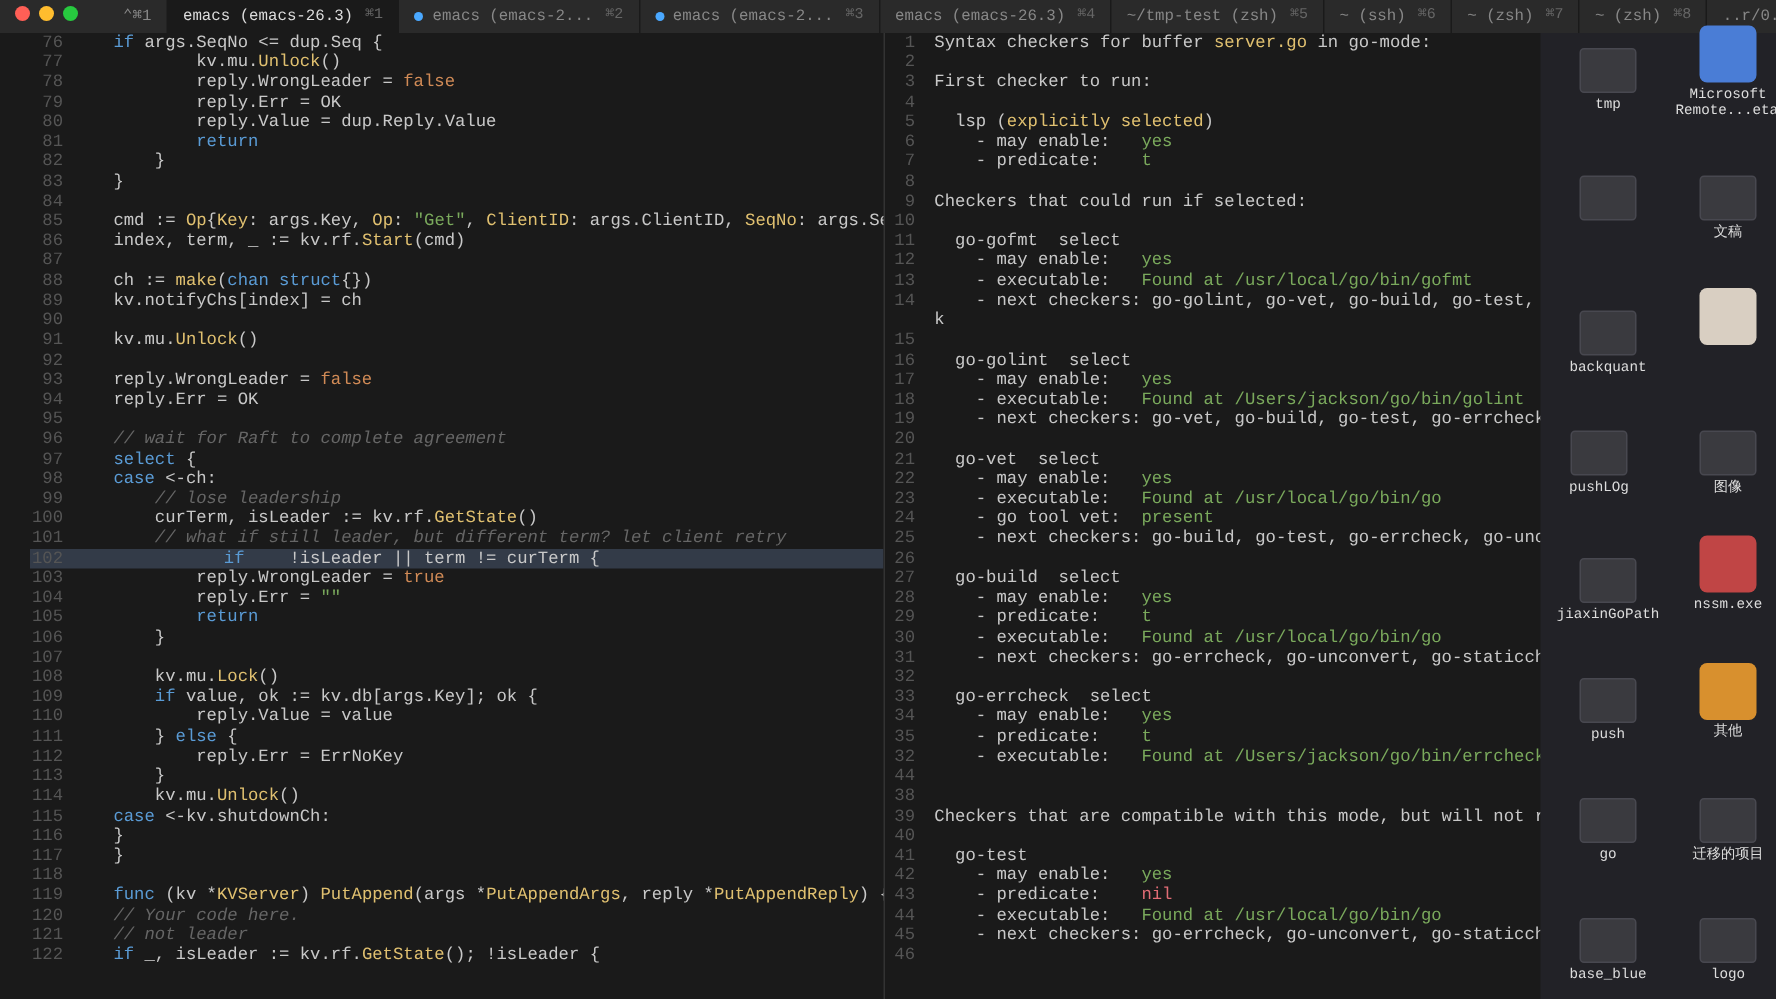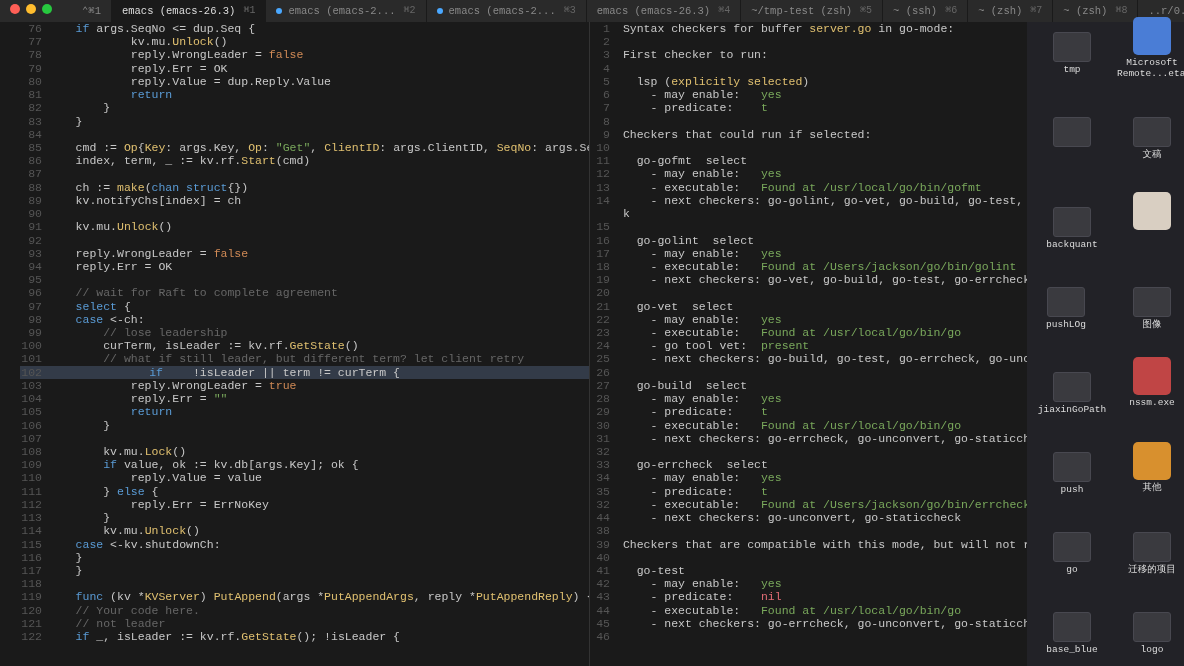--- a/index.html
+++ b/index.html
@@ -20,21 +20,21 @@
 .code-line { display:flex; white-space:pre; }
 .ln { width:28px; text-align:right; color:#555; padding-right:6px; flex-shrink:0;}
 .pane-right .ln { width:26px; color:#555; }
 .hl-line { background:#333b48;gap:23px; }
 .c { color:#c8c8c8; }
 .kw { color:#5a9bd5; }
 .fn { color:#e0c070; }
 .str { color:#7aa95c; }
 .type { color:#e0c070; }
 .bool { color:#d08a56; }
-.comment { color:#666; }
+.comment { color:#666; font-style:italic;}
 .ok { color:#7aa95c; }
 .nil { color:#e06c75; }
 .path { color:#7aa95c; }
 .desktop-item { position:absolute; width:70px; text-align:center; color:#ddd; font-size:9.5px; }
 .folder-ico { width:38px; height:30px; background:#3a3a3f; margin:0 auto 3px auto; border-radius:3px; border:1px solid #484850;}
 .app-ico { width:38px; height:38px; margin:0 auto 3px auto; border-radius:5px; }
 </style>
 </head>
 <body>
 
@@ -168,21 +168,21 @@
       <div class="code-line"><span class="ln">27</span><span> </span><span class="c">  go-build  select</span></div>
       <div class="code-line"><span class="ln">28</span><span> </span><span class="c">    - may enable:   </span><span class="ok">yes</span></div>
       <div class="code-line"><span class="ln">29</span><span> </span><span class="c">    - predicate:    </span><span class="ok">t</span></div>
       <div class="code-line"><span class="ln">30</span><span> </span><span class="c">    - executable:   </span><span class="path">Found at /usr/local/go/bin/go</span></div>
       <div class="code-line"><span class="ln">31</span><span> </span><span class="c">    - next checkers: go-errcheck, go-unconvert, go-staticcheck</span></div>
       <div class="code-line"><span class="ln">32</span><span> </span><span class="c"></span></div>
       <div class="code-line"><span class="ln">33</span><span> </span><span class="c">  go-errcheck  select</span></div>
       <div class="code-line"><span class="ln">34</span><span> </span><span class="c">    - may enable:   </span><span class="ok">yes</span></div>
       <div class="code-line"><span class="ln">35</span><span> </span><span class="c">    - predicate:    </span><span class="ok">t</span></div>
       <div class="code-line"><span class="ln">32</span><span> </span><span class="c">    - executable:   </span><span class="path">Found at /Users/jackson/go/bin/errcheck</span></div>
-      <div class="code-line"><span class="ln">44</span><span> </span><span class="c">    - next checkers: go-unconvert, go-staticcheck</span></div>
+      <div class="code-line"><span class="ln">44</span><span> </span></div>
       <div class="code-line"><span class="ln">38</span><span> </span><span class="c"></span></div>
       <div class="code-line"><span class="ln">39</span><span> </span><span class="c">Checkers that are compatible with this mode, but will not run until properly configured:</span></div>
       <div class="code-line"><span class="ln">40</span><span> </span><span class="c"></span></div>
       <div class="code-line"><span class="ln">41</span><span> </span><span class="c">  go-test</span></div>
       <div class="code-line"><span class="ln">42</span><span> </span><span class="c">    - may enable:   </span><span class="ok">yes</span></div>
       <div class="code-line"><span class="ln">43</span><span> </span><span class="c">    - predicate:    </span><span class="nil">nil</span></div>
       <div class="code-line"><span class="ln">44</span><span> </span><span class="c">    - executable:   </span><span class="path">Found at /usr/local/go/bin/go</span></div>
       <div class="code-line"><span class="ln">45</span><span> </span><span class="c">    - next checkers: go-errcheck, go-unconvert, go-staticcheck</span></div>
       <div class="code-line"><span class="ln">46</span><span> </span><span class="c"></span></div>
     </div>

